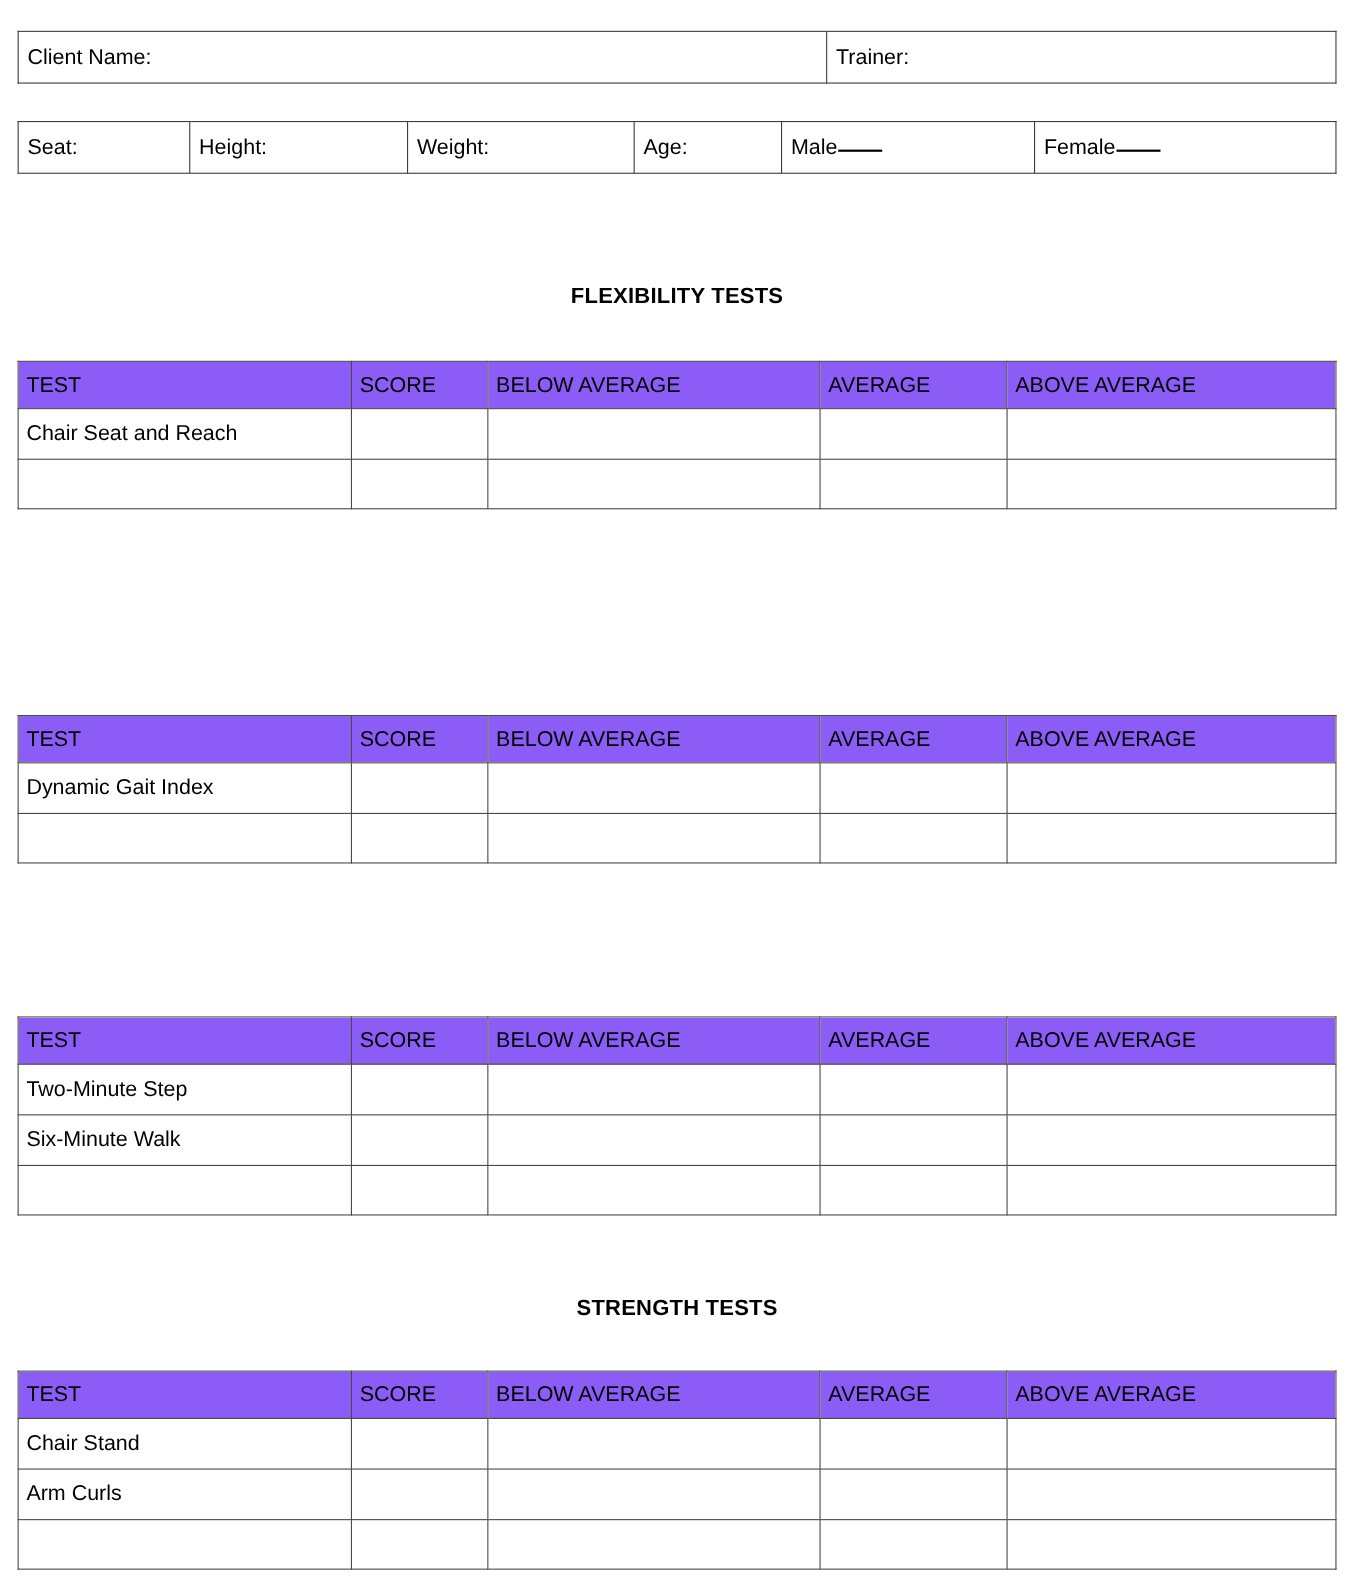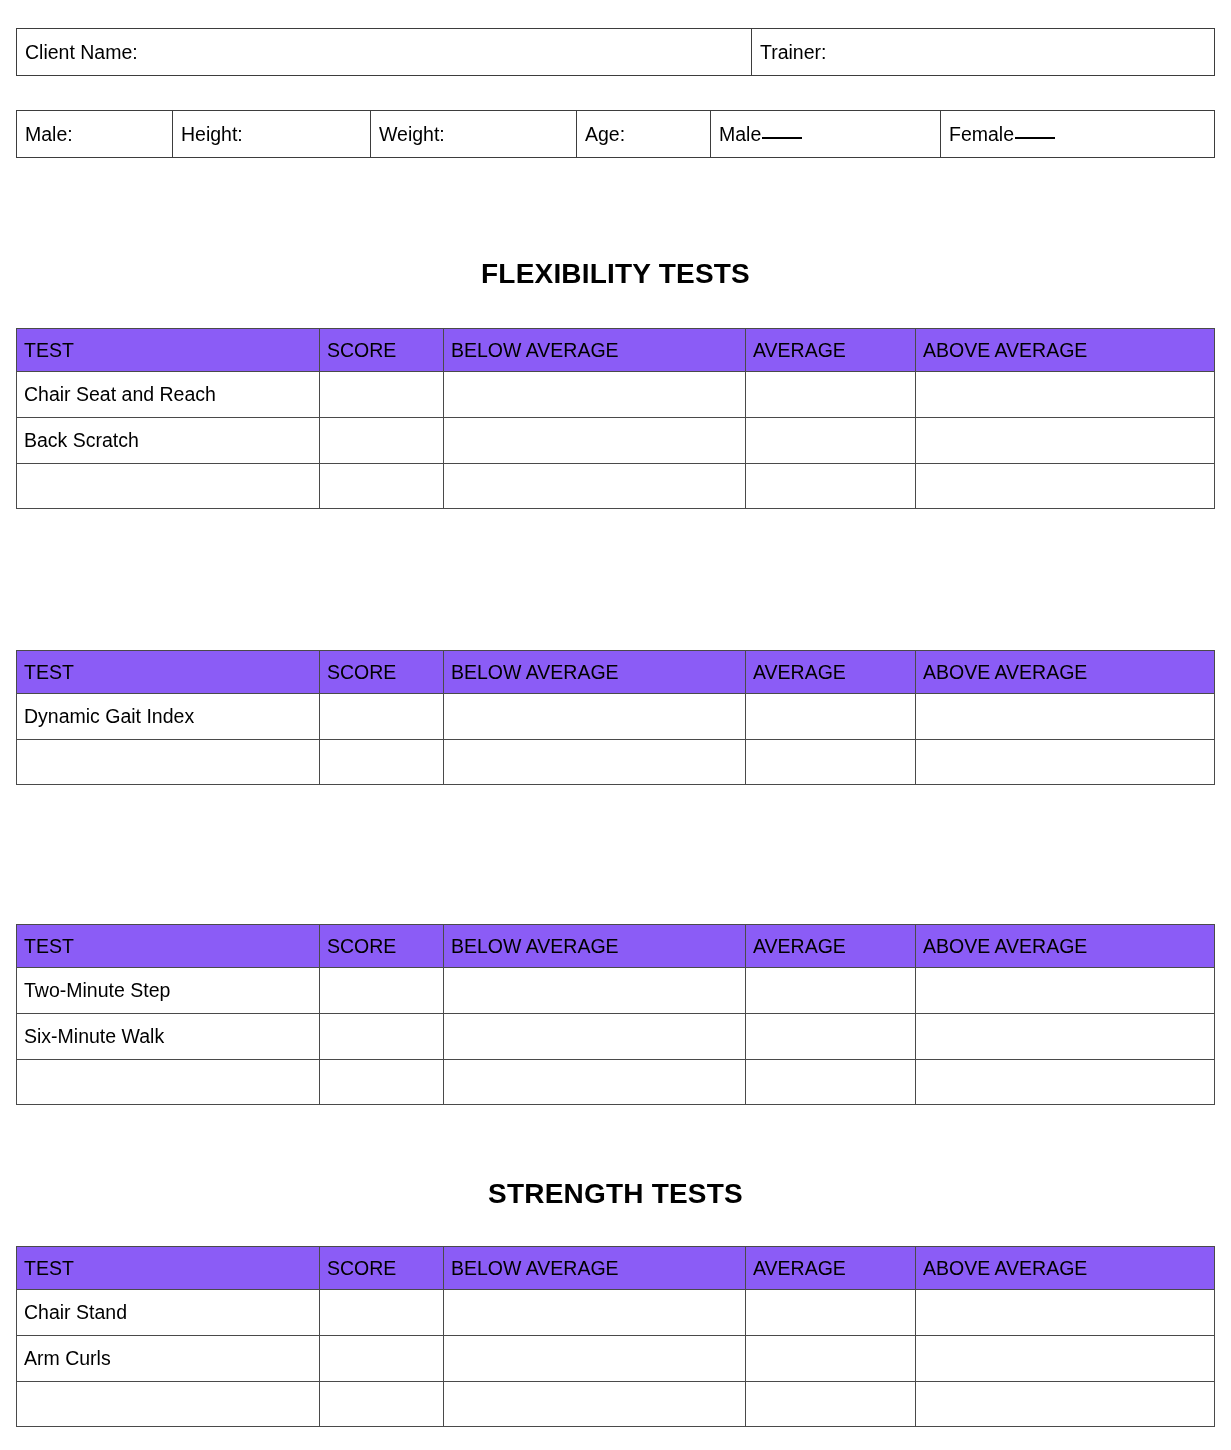--- a/index.html
+++ b/index.html
@@ -53,21 +53,21 @@
     vertical-align: 2px;
     height: 11px;
   }
 
   
   .section-title {
     position: absolute;
     left: 0;
     width: 1231px;
     text-align: center;
-    font-size: 28px;
+    font-size: 20px;
     font-weight: bold;
     letter-spacing: 0.2px;
   }
 
   
   .test-table {
     position: absolute;
     left: 16px;
     width: 1198px;
     border-collapse: collapse;
@@ -131,21 +131,21 @@
       <col style="width:156px">
       <col style="width:198px">
       <col style="width:206px">
       <col style="width:134px">
       <col style="width:230px">
       <col style="width:274px">
     </colgroup>
     <tbody>
       <tr>
         <td>
-          <span>Male:</span>
+          <span>Seat:</span>
         </td>
         <td>
           <span>Height:</span>
         </td>
         <td>
           <span>Weight:</span>
         </td>
         <td>
           <span>Age:</span>
         </td>
@@ -178,27 +178,20 @@
       </tr>
     </thead>
     <tbody>
       <tr>
         <td>Chair Seat and Reach</td>
         <td></td>
         <td></td>
         <td></td>
         <td></td>
       </tr>
-      <tr>
-        <td>Back Scratch</td>
-        <td></td>
-        <td></td>
-        <td></td>
-        <td></td>
-      </tr>
       <tr class="blank-row">
         <td></td>
         <td></td>
         <td></td>
         <td></td>
         <td></td>
       </tr>
     </tbody>
   </table>
 

